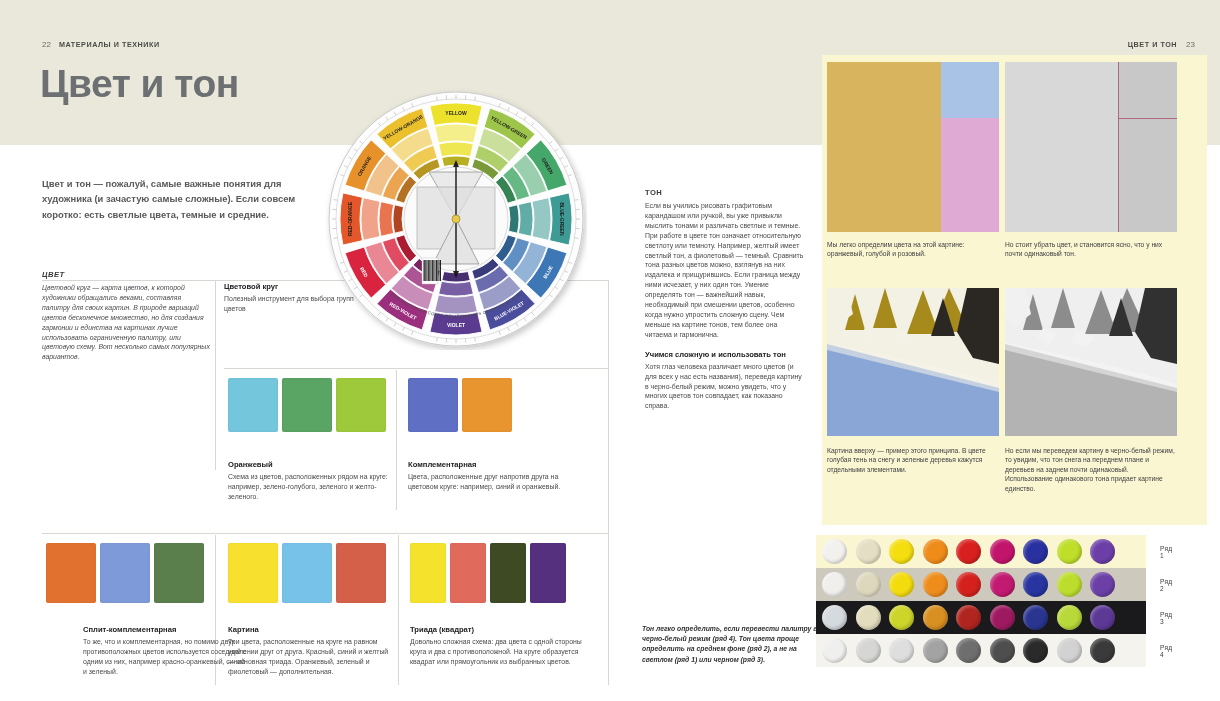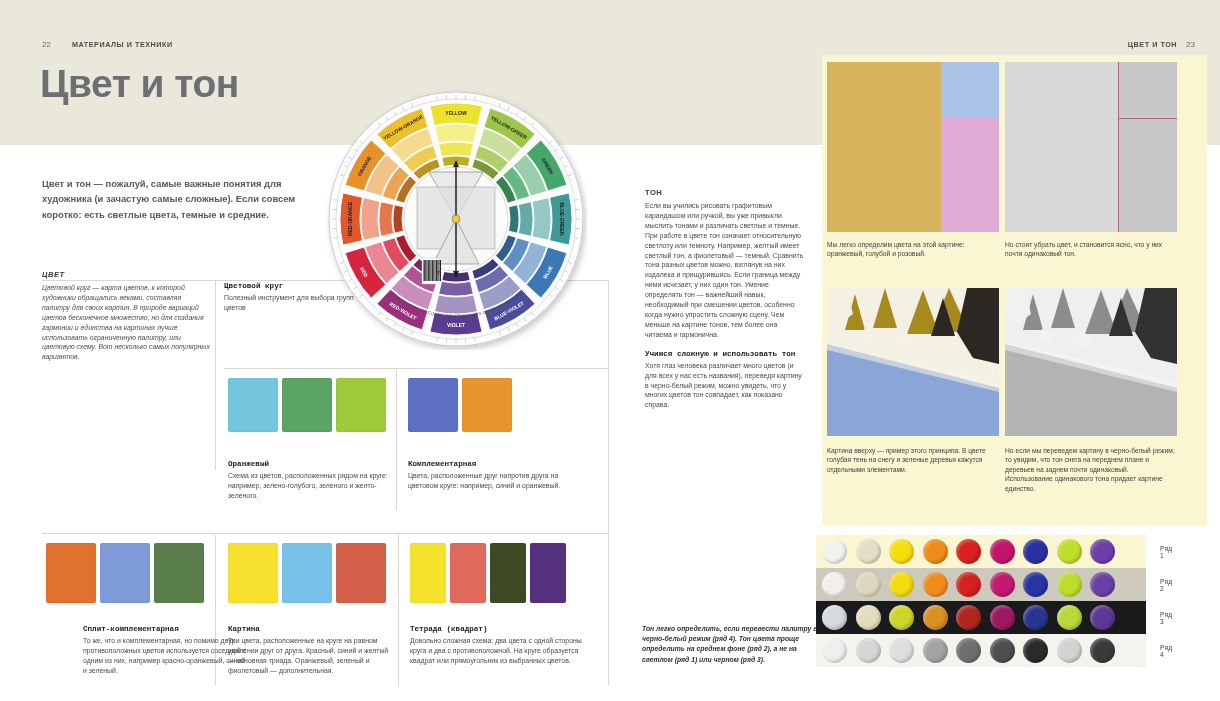--- a/index.html
+++ b/index.html
@@ -26,21 +26,21 @@
     width: 620px; height: 145px;
     background: #e9e8da;
   }
   .running-head {
     position: absolute; left: 42px; top: 40px;
     font-size: 7.2px; letter-spacing: .55px;
     font-weight: bold; color: #4b4b48;
   }
   .running-head .pg {
     font-weight: normal; font-size: 8px;
-    color: #6d6d68; margin-right: 21px; letter-spacing: 0;
+    color: #6d6d68; margin-right: 8px; letter-spacing: 0;
   }
   .big-title {
     position: absolute; left: 40px; top: 62px;
     font-size: 39px; font-weight: bold;
     color: #6d7072; letter-spacing: -0.5px;
   }
   .intro {
     position: absolute; left: 42px; top: 176px;
     width: 276px;
     font-size: 9.4px; font-weight: bold;
@@ -48,21 +48,21 @@
   }
 
   .col-head {
     font-size: 7.6px; font-weight: bold;
     letter-spacing: .5px; color: #3b3b3d;
     text-transform: uppercase;
     margin-bottom: 4px;
   }
   .sub-head {
     font-size: 7.6px; font-weight: bold;
-    color: #222224; margin-bottom: 3px; font-family: Liberation Mono, monospace;
+    color: #222224; margin-bottom: 3px;
   }
   .body-txt {
     font-size: 6.9px; line-height: 9.9px;
     color: #4a4a4c; text-align: left;
   }
 
   .block-cvet { position: absolute; left: 42px; top: 270px; width: 168px; font-style: italic; }
   .block-krug { position: absolute; left: 224px; top: 282px; width: 150px; }
 
   
@@ -382,21 +382,21 @@
       <div class="body-txt">Три цвета, расположенные на круге на равном удалении друг от друга. Красный, синий и желтый — основная триада. Оранжевый, зеленый и фиолетовый — дополнительная.</div>
     </div>
 
     <div class="sw-group" style="left:410px; top:543px; gap:4px;">
       <div class="swatch" style="width:36px;height:60px;background:#f4e22c;"></div>
       <div class="swatch" style="width:36px;height:60px;background:#e06b5c;"></div>
       <div class="swatch" style="width:36px;height:60px;background:#3d4a24;"></div>
       <div class="swatch" style="width:36px;height:60px;background:#54307e;"></div>
     </div>
     <div class="sw-label" style="left:410px; top:625px; width:176px;">
-      <div class="sub-head">Тетрада (квадрат)</div>
+      <div class="sub-head">Триада (квадрат)</div>
       <div class="body-txt">Довольно сложная схема: два цвета с одной стороны круга и два с противоположной. На круге образуется квадрат или прямоугольник из выбранных цветов.</div>
     </div>
   </div>
 
   <div class="page-right">
     <div class="band-cream-r"></div>
 
     <div class="running-head-r">
       <span>ЦВЕТ И ТОН</span>
       <span class="pg">23</span>

